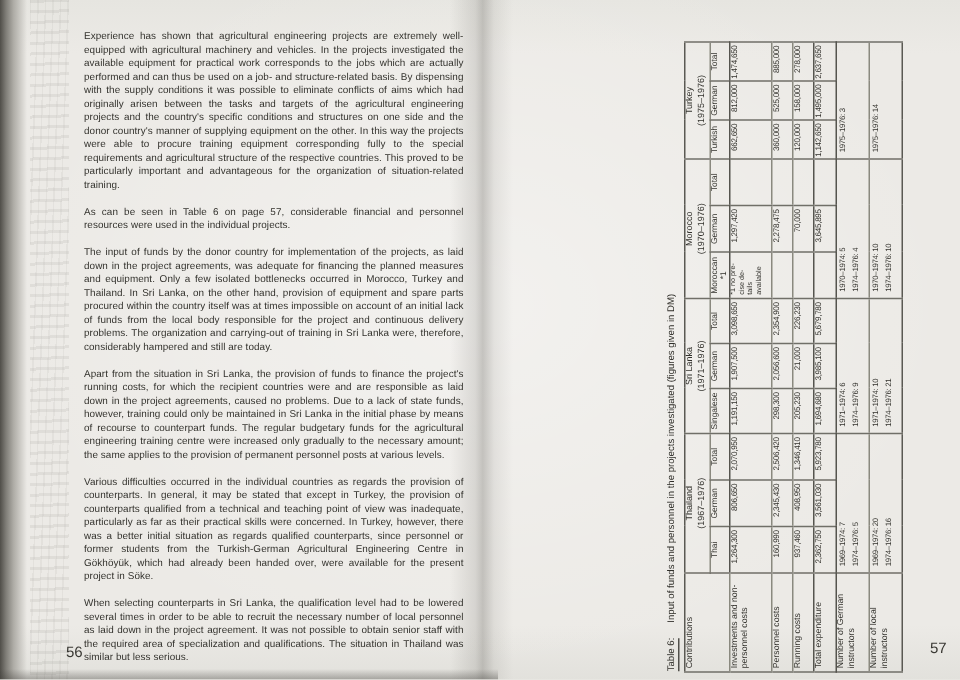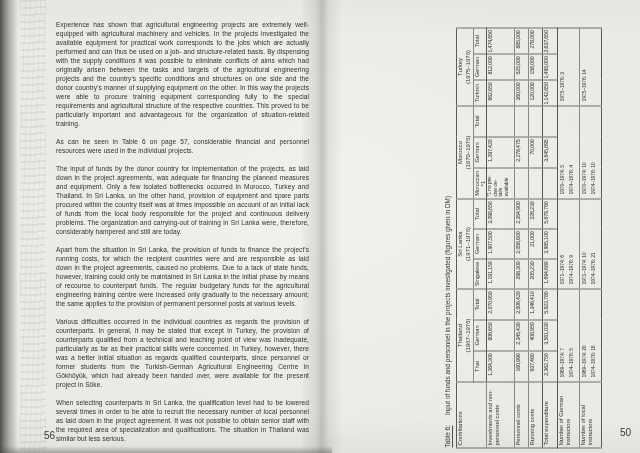--- a/index.html
+++ b/index.html
@@ -193,14 +193,14 @@
               <td class="lbl">Number of local instructors</td>
               <td class="instr" colspan="3">1969–1974: 20<br>1974–1976: 16</td>
               <td class="instr" colspan="3">1971–1974: 10<br>1974–1976: 21</td>
               <td class="instr" colspan="3">1970–1974: 10<br>1974–1976: 10</td>
               <td class="instr" colspan="3">1975–1976: 14</td>
             </tr>
           </tbody>
         </table>
     </div>
   </div>
-  <div class="pagenum pagenum-right">50</div>
+  <div class="pagenum pagenum-right">57</div>
 </div>
 
 </body></html>

